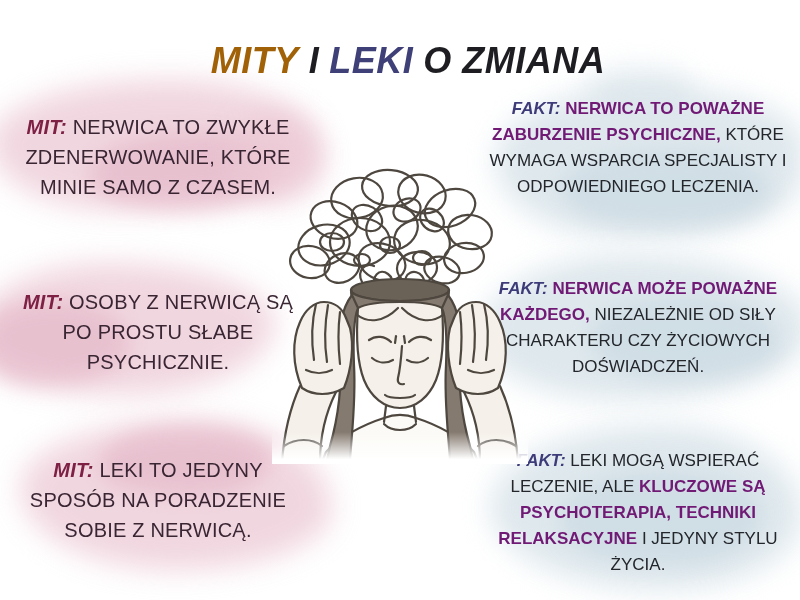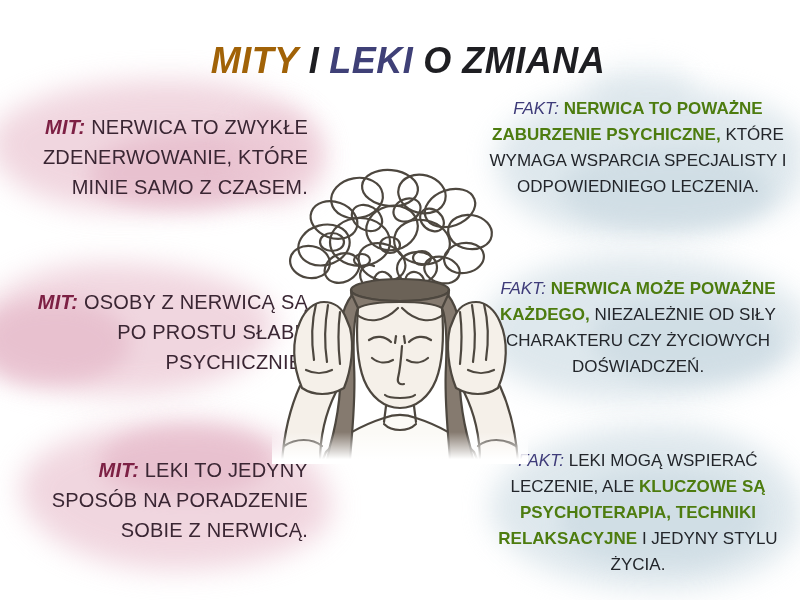--- a/index.html
+++ b/index.html
@@ -21,27 +21,27 @@
     text-align:center; font-size:36px; font-weight:700; font-style:italic;
     letter-spacing:.5px; white-space:nowrap; transform:translateX(8px);
   }
   .t-maroon { color:#a16207; }
   .t-navy   { color:#3f4077; }
   .t-dark   { color:#1e1e22; }
   .title span { margin:0 5px; }
   
   .card { position:absolute; text-align:center; }
   .myth { left:8px; width:300px; font-size:20px; line-height:30px;
-          color:#3a2633; letter-spacing:.2px;text-align:right; }
+          color:#3a2633; letter-spacing:.2px; }
   .myth .lbl { color:#7d2044; font-weight:700; font-style:italic; }
   .myth-1 { top:112px; } .myth-2 { top:287px; } .myth-3 { top:455px; }
   .fact { left:482px; width:312px; font-size:17px; line-height:26px;
           color:#23262b; }
-  .fact .lbl { color:#3e3b79; font-weight:400; font-style:italic; }
-  .fact .b   { color:#4d7c0f; font-weight:700;margin-top:7px; }
+  .fact .lbl { color:#3e3b79; font-weight:700; font-style:italic; }
+  .fact .b   { color:#701a75; font-weight:700;margin-top:7px; }
   .fact-1 { top:96px; } .fact-2 { top:276px; } .fact-3 { top:448px; }
   
   .illo { position:absolute; left:272px; top:150px; width:256px; height:312px; }
   .illo-fade { position:absolute; left:272px; top:432px; width:256px; height:32px;
                background:linear-gradient(rgba(255,255,255,0), #ffffff 85%); }
 </style>
 </head>
 <body>
 
 <div class="blob wcp" style="left:-10px;top:80px;width:330px;height:130px;border-radius:55% 45% 60% 40%/50% 60% 40% 55%;"></div>

